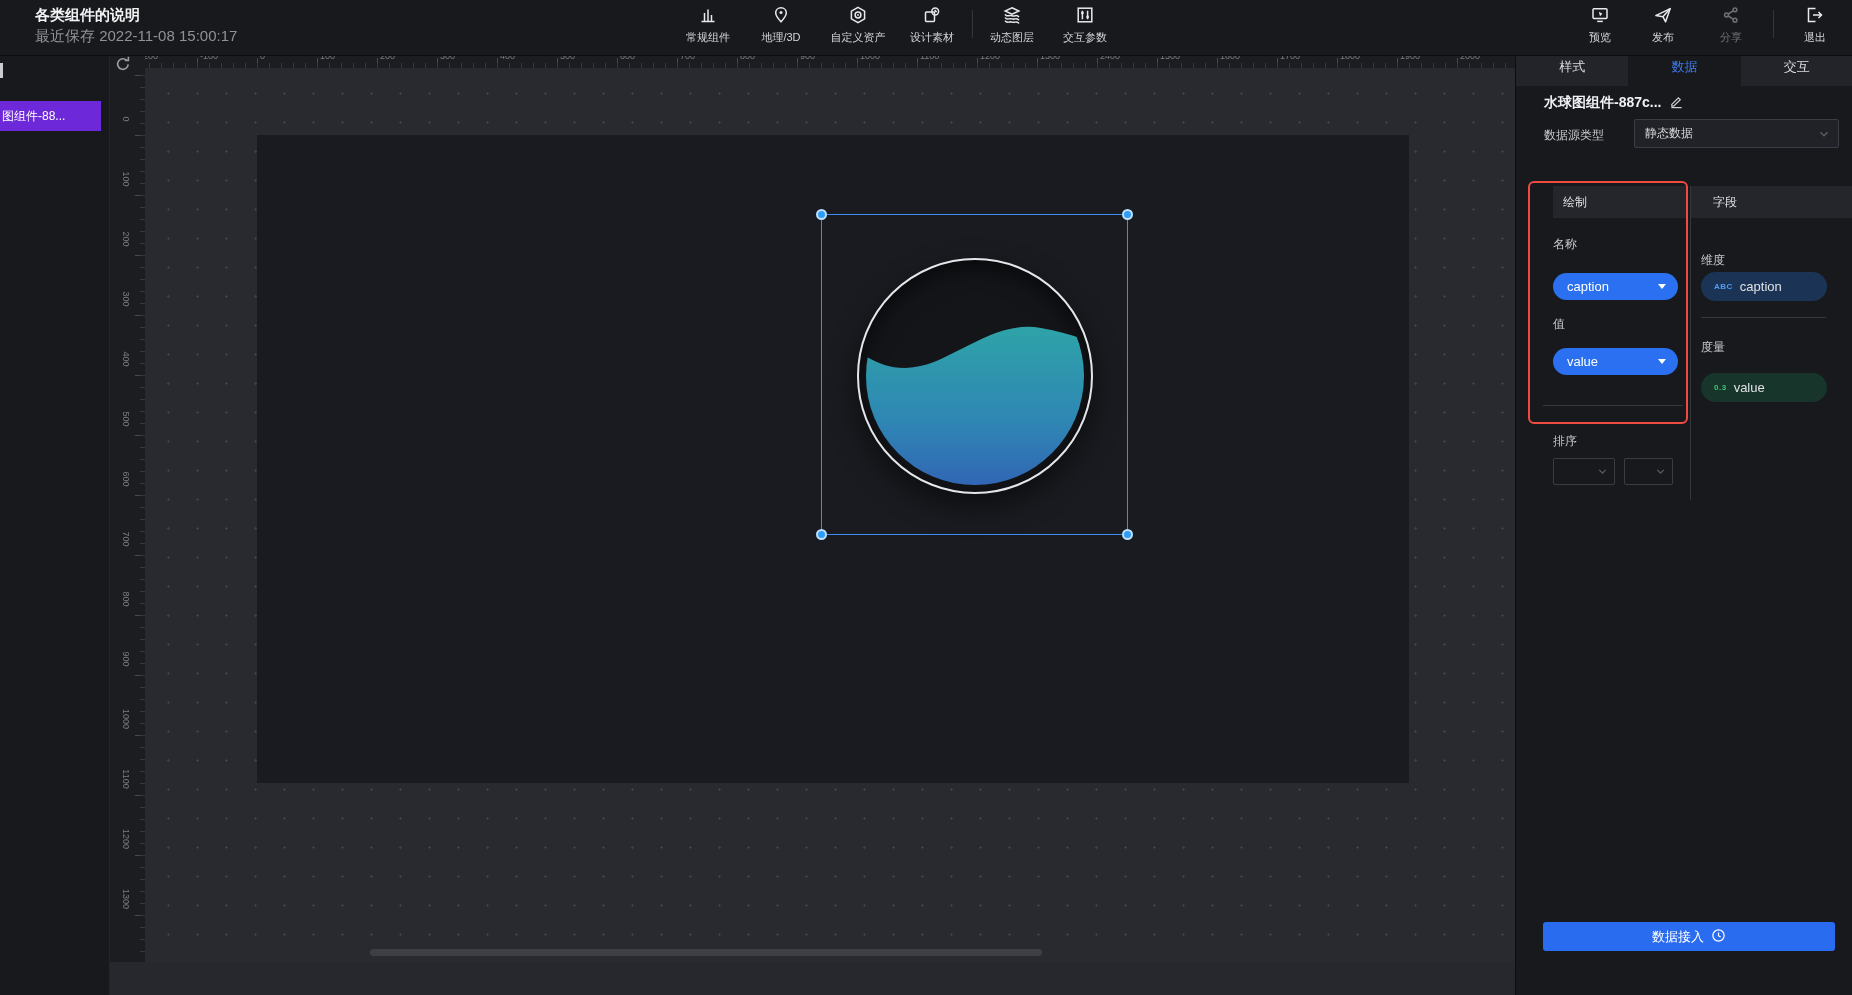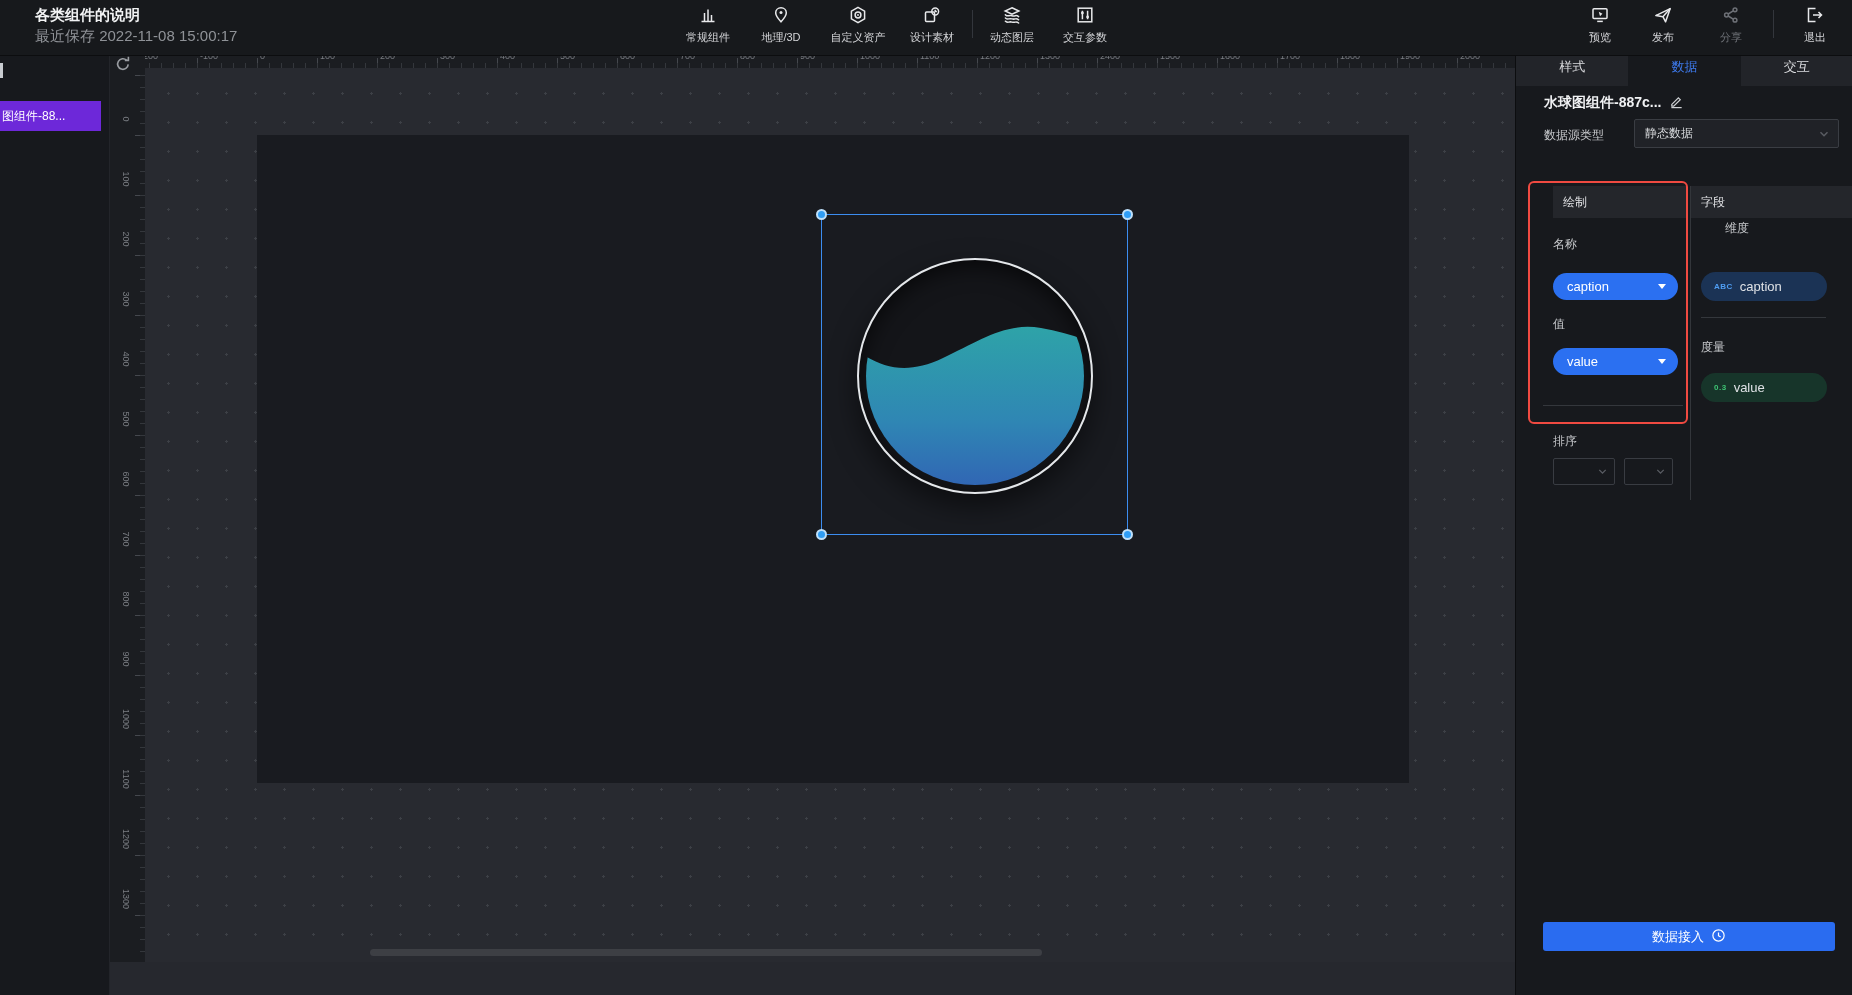--- a/index.html
+++ b/index.html
@@ -66,21 +66,21 @@
   .insp-tab { flex:1; background:#222429; color:#dcdde0; font-size:13px; display:flex; align-items:center; justify-content:center; cursor:pointer; }
   .insp-tab.active { background:#17191d; color:#3e7bf0; box-shadow:inset 0 2px 0 #2e6bf0; }
   .comp-title { left:28px; top:46px; font-size:14px; font-weight:bold; color:#f0f1f3; display:flex; align-items:center; gap:8px; }
   .ds-label { left:28px; top:79px; font-size:12px; color:#c8cacd; }
   .ds-select { left:118px; top:71px; width:205px; height:29px; background:#202227; border:1px solid #3a3d43; border-radius:2px;
     font-size:12px; color:#d8dadd; line-height:27px; padding-left:10px; cursor:pointer; }
   .ds-select svg { position:absolute; right:8px; top:8px; }
 
   .red-highlight { left:12px; top:133px; width:160px; height:243px; border:2px solid #f04a41; border-radius:6px; z-index:5; pointer-events:none; }
   .mini-tab-a { left:37px; top:138px; width:133px; height:32px; background:#24262b; font-size:12px; color:#e2e3e6; line-height:32px; padding-left:10px; cursor:pointer; }
-  .mini-tab-b { left:175px; top:138px; width:162px; height:32px; background:#24262b; font-size:12px; color:#e2e3e6; line-height:32px; padding-left:10px; cursor:pointer; }
+  .mini-tab-b { left:175px; top:138px; width:162px; height:32px; background:#24262b; font-size:12px; color:#e2e3e6; line-height:32px; padding-left:22px; cursor:pointer; }
   .col-div { left:174px; top:138px; width:1px; height:314px; background:#33363b; }
 
   .fld-label { font-size:12px; color:#c8cacd; }
   .blue-pill { width:125px; height:27px; border-radius:14px; background:#2b70f1; color:#fff; font-size:13px; line-height:27px; padding-left:14px; cursor:pointer; }
   .blue-pill .caret { position:absolute; right:12px; top:11px; width:0; height:0; border-left:4.5px solid transparent; border-right:4.5px solid transparent; border-top:5px solid #fff; }
   .thin-div { height:1px; background:#34373c; }
   .sort-select { height:27px; border:1px solid #393c42; border-radius:2px; background:transparent; cursor:pointer; }
   .sort-select svg { position:absolute; right:6px; top:7px; }
 
   .field-pill { width:126px; height:29px; border-radius:15px; display:flex; align-items:center; gap:7px; padding-left:13px; cursor:pointer; }
@@ -332,21 +332,21 @@
       <svg width="11" height="11" viewBox="0 0 12 12" fill="none" stroke="#5a5d63" stroke-width="1.4">
           <path d="M2.5 4.2L6 7.8l3.5-3.6"></path>
         </svg>
     </div>
     <div class="abs sort-select" style="left:108px; top:410px; width:49px;">
       <svg width="11" height="11" viewBox="0 0 12 12" fill="none" stroke="#5a5d63" stroke-width="1.4">
           <path d="M2.5 4.2L6 7.8l3.5-3.6"></path>
         </svg>
     </div>
 
-    <div class="abs fld-label" style="left:185px; top:172px;margin-left:24px;">维度</div>
+    <div class="abs fld-label" style="left:185px; top:204px;">维度</div>
     <div class="abs field-pill dim-pill" style="left:185px; top:224px;">
       <span class="type-badge">ABC</span>
       <span class="fname">caption</span>
     </div>
     <div class="abs thin-div" style="left:185px; top:269px; width:125px;"></div>
     <div class="abs fld-label" style="left:185px; top:291px;">度量</div>
     <div class="abs field-pill meas-pill" style="left:185px; top:325px;">
       <span class="type-badge">0.3</span>
       <span class="fname">value</span>
     </div>

